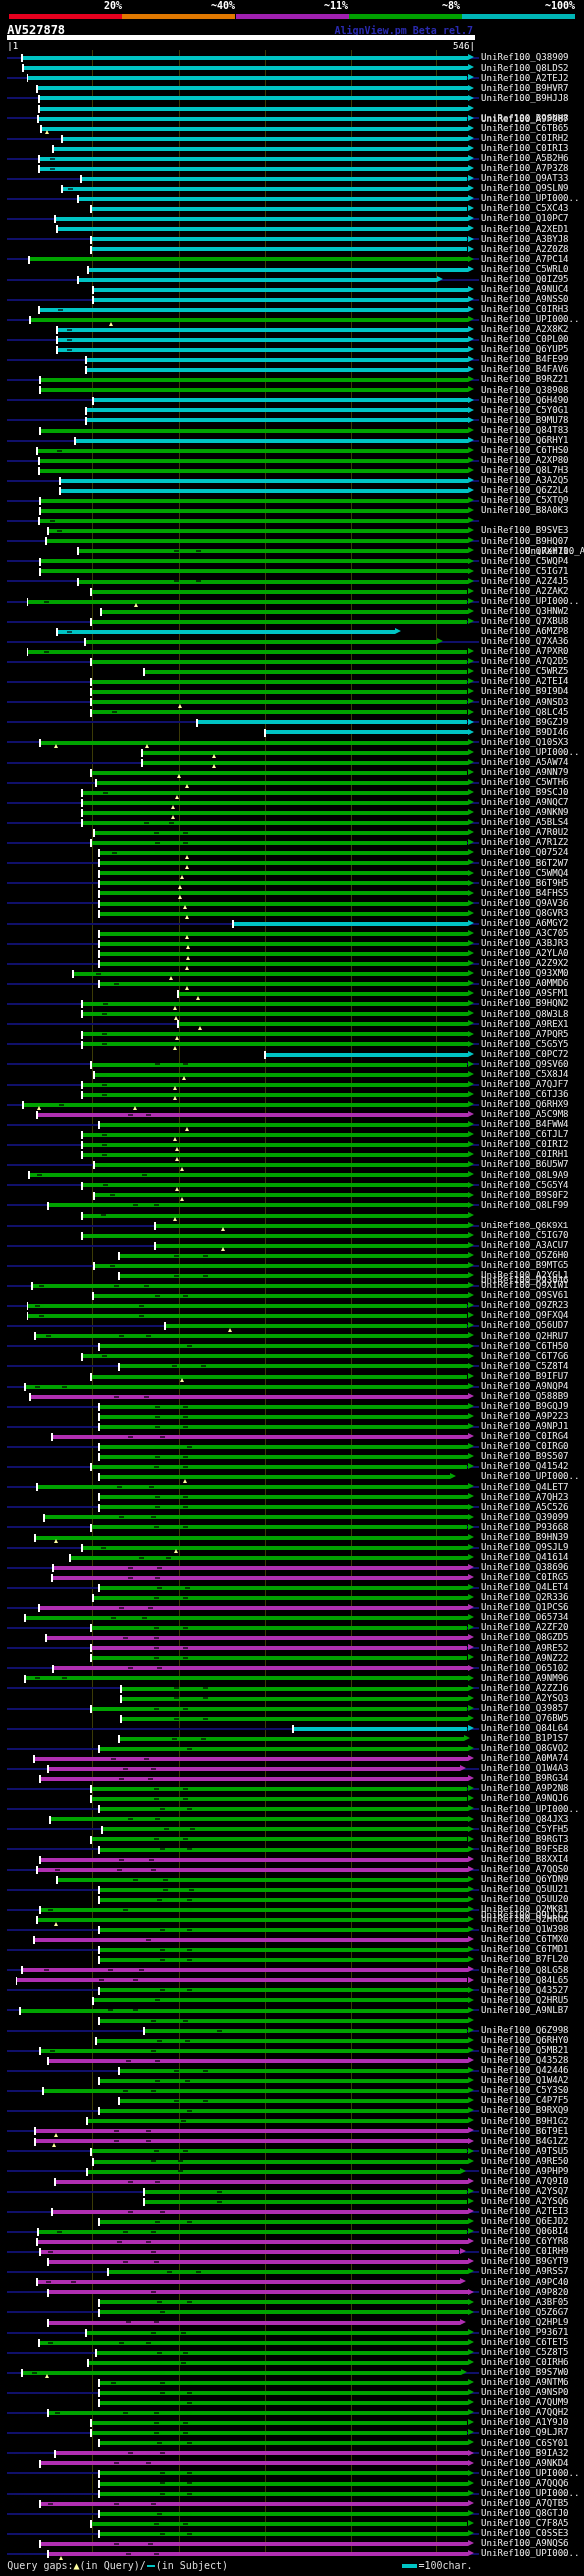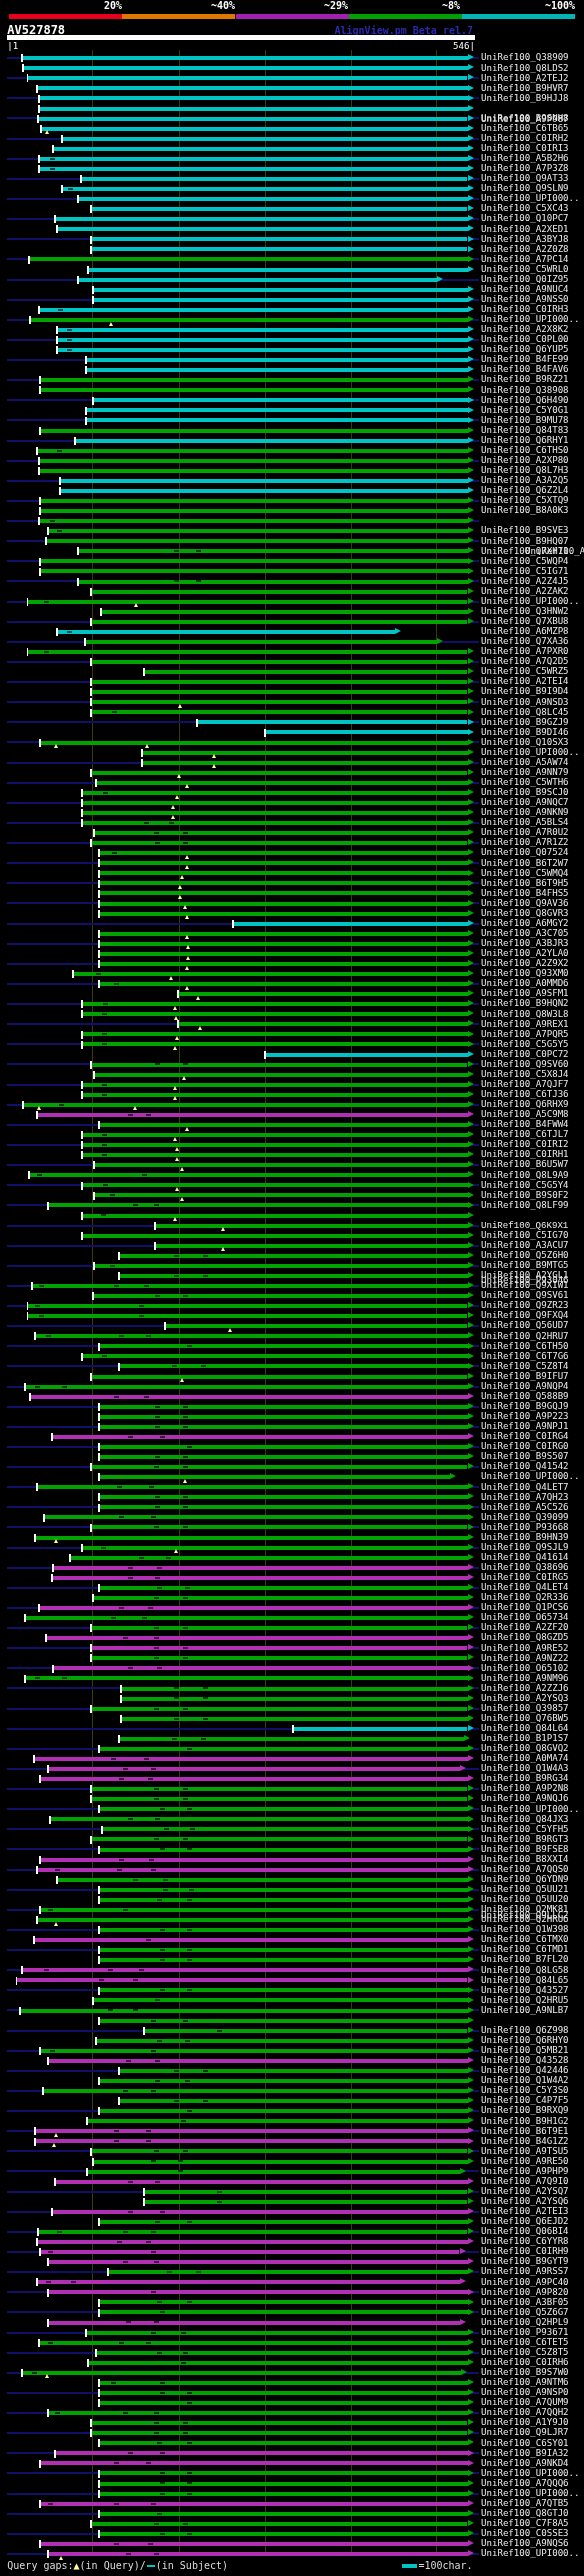--- a/index.html
+++ b/index.html
@@ -30,21 +30,21 @@
   #legend-right{position:absolute;left:402px;top:2560px;color:#dcdcdc;font-size:10px;white-space:nowrap;}
   #legend-right .ruler-sym{display:inline-block;width:14.6px;height:3.7px;background:#00c4c4;vertical-align:middle;margin-right:1.8px;}
 </style>
 </head>
 <body>
 
 <div id="canvas">
   <div id="scale-labels">
       <div class="scale-label" style="left: 113px;">20%</div>
       <div class="scale-label" style="left: 223px;">~40%</div>
-      <div class="scale-label" style="left: 336px;">~29%</div>
+      <div class="scale-label" style="left: 336px;">~11%</div>
       <div class="scale-label" style="left: 451px;">~8%</div>
       <div class="scale-label" style="left: 560px;">~100%</div>
     </div>
   <div id="scale-bar">
       <div class="scale-seg" style="left: 9.1px; width: 113px; background: rgb(230, 0, 30);"></div>
       <div class="scale-seg" style="left: 122px; width: 113px; background: rgb(224, 120, 0);"></div>
       <div class="scale-seg" style="left: 236px; width: 113px; background: rgb(160, 32, 176);"></div>
       <div class="scale-seg" style="left: 349px; width: 113px; background: rgb(0, 160, 0);"></div>
       <div class="scale-seg" style="left: 462px; width: 113px; background: rgb(0, 182, 182);"></div>
     </div>

